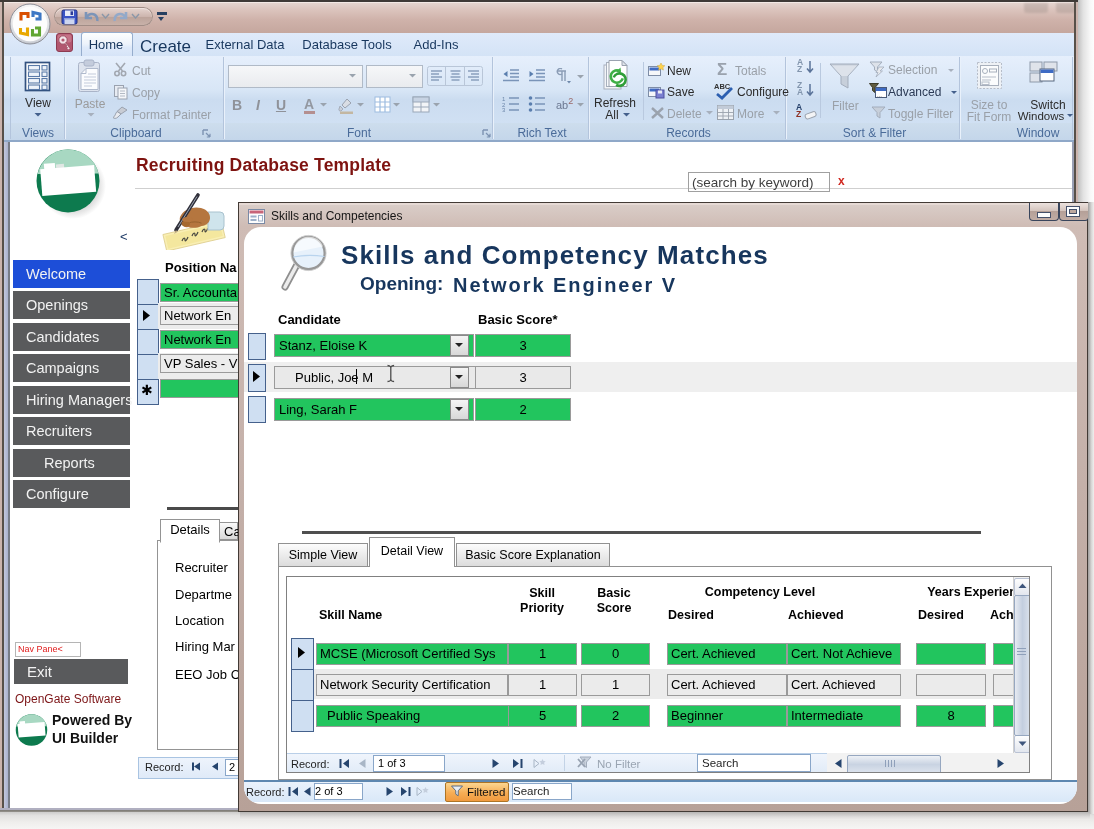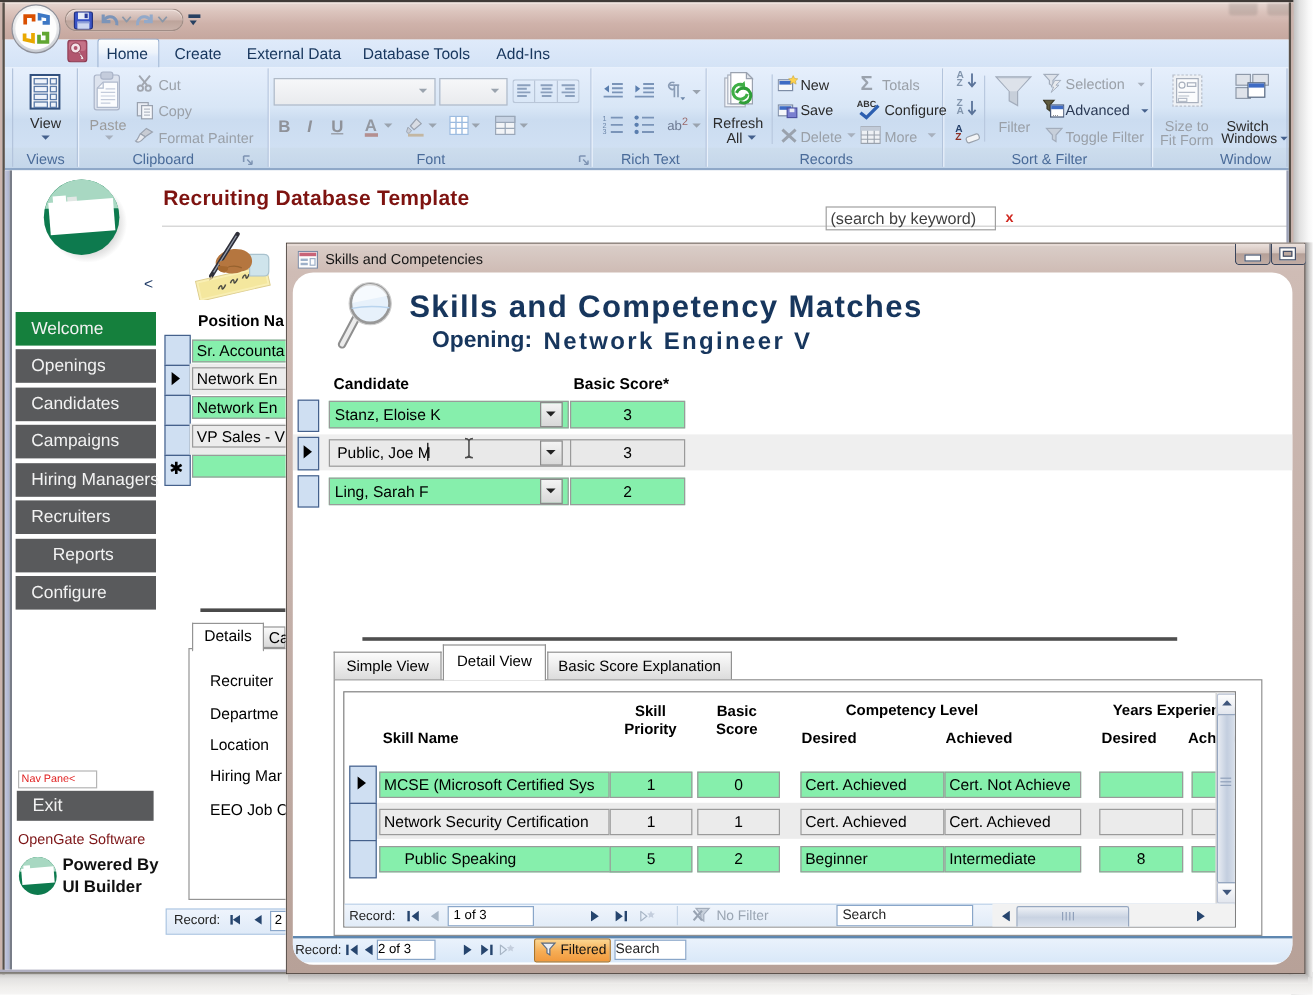--- a/index.html
+++ b/index.html
@@ -1,20 +1,20 @@
 <!DOCTYPE html>
 <html><head><meta charset="utf-8"><style>
 html,body{margin:0;padding:0;}
 body{width:1094px;height:829px;position:relative;overflow:hidden;background:#fff;
  font-family:"Liberation Sans",sans-serif;-webkit-font-smoothing:antialiased;}
 .a{position:absolute;}
 .b{font-weight:bold;}
 .nv{color:#17365d;}
 .dk{color:#2b2b2b;}
-.fld{position:absolute;background:#86efac;border:1px solid #9a9a9a;font-size:13px;color:#000;
+.fld{position:absolute;background:#22c55e;border:1px solid #9a9a9a;font-size:13px;color:#000;
  white-space:nowrap;overflow:hidden;}
 .sel{position:absolute;background:#cfdff2;border:1px solid #45618c;}
 .glab{position:absolute;font-size:12px;color:#4a6b99;text-align:center;}
 .rgry{font-size:12px;color:#9aa0a8;white-space:nowrap;}
 </style></head><body>
 
 <div class="a" style="left:1076px;top:0;width:18px;height:829px;background:linear-gradient(90deg,#b5b5b5,#e2e2e2 40%,#f8f8f8 80%,#fdfdfd);"></div>
 <div class="a" style="left:0;top:810px;width:1094px;height:19px;background:linear-gradient(180deg,#c2c1c0,#e3e2e1 30%,#efeeec 65%,#f6f5f4);"></div>
 
 <div class="a" id="app" style="left:0;top:0;width:1078px;height:812px;overflow:hidden;">
@@ -83,21 +83,21 @@
     <svg class="a" style="left:56px;top:33px;" width="17" height="19" viewBox="0 0 17 19">
       <rect x="0.5" y="0.5" width="16" height="18" rx="2.5" fill="#b2566f" stroke="#8d3b52"></rect>
       <rect x="1.5" y="1.5" width="14" height="8" rx="2" fill="#c9798d" opacity="0.8"></rect>
       <circle cx="7" cy="7" r="4.2" fill="#f3e3e8" stroke="#9c4b60" stroke-width="1"></circle>
       <circle cx="7" cy="7" r="1.6" fill="#b2566f"></circle>
       <path d="M9.8 9.5 L14 15.5 L12.5 17 L11 15.5 L11.6 14.6 L10.4 13.4 L11 12.4 L9 10.6 Z" fill="#f3e3e8" stroke="#9c4b60" stroke-width="0.7"></path>
     </svg>
 
     <div class="a" style="left:81px;top:32px;width:50px;height:24px;border:1px solid #96adcd;border-bottom:none;border-radius:3px 3px 0 0;background:linear-gradient(180deg,#fdfefe,#edf3fb 45%,#dfeafa 60%,#d5e3f7);"></div>
     <div class="a nv" style="left:81px;top:37px;width:50px;text-align:center;font-size:13px;">Home</div>
-    <div class="a nv" style="left:140px;top:37px;width:50px;text-align:center;font-size:13px;">Create</div>
+    <div class="a nv" style="left:140px;top:37px;width:50px;text-align:center;font-size:17px;">Create</div>
     <div class="a nv" style="left:205px;top:37px;width:80px;text-align:center;font-size:13px;">External Data</div>
     <div class="a nv" style="left:302px;top:37px;width:90px;text-align:center;font-size:13px;">Database Tools</div>
     <div class="a nv" style="left:410px;top:37px;width:52px;text-align:center;font-size:13px;">Add-Ins</div>
   </div>
 
   <div class="a" style="left:4px;top:56px;width:1070px;height:84px;background:linear-gradient(180deg,#e6effc 0%,#d8e6f6 40%,#cbdcf0 52%,#d0e0f3 80%,#c9daee 100%);"></div>
   <div id="ribbon-groups">
   <div class="a" style="left:4px;top:123px;width:1070px;height:17px;background:linear-gradient(180deg,#cddded,#c4d6ea);"></div>
   
   <div class="a" style="left:10px;top:57px;width:1px;height:82px;background:#b3c4dc;"></div>
@@ -400,21 +400,21 @@
   <div class="a rgry" style="left:963px;top:110px;width:52px;text-align:center;">Fit Form</div>
   <svg class="a" style="left:1029px;top:61px;" width="29" height="28" viewBox="0 0 29 28">
     <g fill="#dfe3ea" stroke="#8e99a9">
       <rect x="1" y="1" width="12" height="9"></rect>
           <rect x="15" y="1" width="13" height="9"></rect>
       <rect x="1" y="12" width="12" height="9"></rect>
     </g>
     <rect x="11" y="8" width="14" height="12" fill="#fff" stroke="#56677f"></rect>
     <rect x="11.5" y="8.5" width="13" height="3.5" fill="#3e6bc4"></rect>
   </svg>
-  <div class="a dk" style="left:1022px;top:98px;width:52px;text-align:left;font-size:12px;">Switch</div>
+  <div class="a dk" style="left:1022px;top:98px;width:52px;text-align:center;font-size:12px;">Switch</div>
   <div class="a dk" style="left:1012px;top:110px;width:58px;text-align:center;font-size:11.5px;">Windows</div>
   <svg class="a" style="left:1066px;top:113px;" width="8" height="5" viewBox="0 0 8 5">
         <path d="M1 1 L4 4 L7 1 Z" fill="#44608c"></path>
       </svg>
   <div class="glab" style="left:983px;top:126px;width:110px;">Window</div>
   </div>
   <div class="a" style="left:4px;top:140px;width:1070px;height:2px;background:#8fa8c8;"></div>
 
   <div class="a" style="left:4px;top:142px;width:1070px;height:668px;background:#fff;"></div>
   <div id="workarea">
@@ -430,21 +430,21 @@
     <circle cx="35" cy="33" r="31.5" fill="#0d7a4e"></circle>
     <path d="M35 1.5 a31.5 31.5 0 0 1 30.6 24 L4.6 25.9 a31.5 31.5 0 0 1 30.4 -24.4 z" fill="#a8d8c2"></path>
     <g transform="rotate(-4.5 35 30)">
       <rect x="12" y="14" width="11" height="6" fill="#fff"></rect>
       <rect x="24" y="15.5" width="8" height="4.5" fill="#e1e7e4"></rect>
       <rect x="8" y="19" width="54" height="27" fill="#fff"></rect>
     </g>
   </svg>
   <div class="a" style="left:120px;top:229px;font-size:13px;color:#1f3a66;">&lt;</div>
 
-  <div class="a" style="left:13px;top:260px;width:117px;height:28px;background:#15803d;color:#f2f2f2;font-size:14.5px;line-height:28px;padding-left:13px;box-sizing:border-box;white-space:nowrap;">Welcome</div>
+  <div class="a" style="left:13px;top:260px;width:117px;height:28px;background:#1d4ed8;color:#f2f2f2;font-size:14.5px;line-height:28px;padding-left:13px;box-sizing:border-box;white-space:nowrap;">Welcome</div>
   <div class="a" style="left:13px;top:291px;width:117px;height:28px;background:#595a5c;color:#f2f2f2;font-size:14.5px;line-height:28px;padding-left:13px;box-sizing:border-box;white-space:nowrap;">Openings</div>
   <div class="a" style="left:13px;top:323px;width:117px;height:28px;background:#595a5c;color:#f2f2f2;font-size:14.5px;line-height:28px;padding-left:13px;box-sizing:border-box;white-space:nowrap;">Candidates</div>
   <div class="a" style="left:13px;top:354px;width:117px;height:28px;background:#595a5c;color:#f2f2f2;font-size:14.5px;line-height:28px;padding-left:13px;box-sizing:border-box;white-space:nowrap;">Campaigns</div>
   <div class="a" style="left:13px;top:386px;width:117px;height:28px;background:#595a5c;color:#f2f2f2;font-size:14.5px;line-height:28px;padding-left:13px;box-sizing:border-box;white-space:nowrap;">Hiring Managers</div>
   <div class="a" style="left:13px;top:417px;width:117px;height:28px;background:#595a5c;color:#f2f2f2;font-size:14.5px;line-height:28px;padding-left:13px;box-sizing:border-box;white-space:nowrap;">Recruiters</div>
   <div class="a" style="left:13px;top:449px;width:117px;height:28px;background:#595a5c;color:#f2f2f2;font-size:14.5px;line-height:28px;padding-left:31px;box-sizing:border-box;white-space:nowrap;">Reports</div>
   <div class="a" style="left:13px;top:480px;width:117px;height:28px;background:#595a5c;color:#f2f2f2;font-size:14.5px;line-height:28px;padding-left:13px;box-sizing:border-box;white-space:nowrap;">Configure</div>
 
   <div class="a" style="left:15px;top:642px;width:62px;height:13px;border:1px solid #b5b5b5;font-size:9px;color:#e02020;line-height:13px;padding-left:2px;">Nav Pane&lt;</div>
   <div class="a" style="left:14px;top:659px;width:114px;height:25px;background:#595a5c;color:#f2f2f2;font-size:15px;line-height:25px;padding-left:13px;box-sizing:border-box;">Exit</div>
@@ -587,21 +587,21 @@
     <svg class="a" style="left:8px;top:143px;" width="9" height="13" viewBox="0 0 9 13">
         <path d="M1 1 L8 6.5 L1 12 Z" fill="#000"></path>
       </svg>
 
     <div class="fld" style="left:30px;top:107px;width:194px;height:21px;line-height:21px;padding-left:4px;">Stanz, Eloise K</div>
     <div class="a" style="left:206px;top:108px;width:17px;height:19px;background:linear-gradient(180deg,#f4f4f4,#d8d8d8);border:1px solid #8a8a8a;"></div>
     <svg class="a" style="left:210px;top:115px;" width="10" height="6" viewBox="0 0 10 6">
         <path d="M1 1 L5 5 L9 1 Z" fill="#222"></path>
       </svg>
     <div class="fld" style="left:231px;top:107px;width:94px;height:21px;line-height:21px;text-align:center;">3</div>
-    <div class="fld" style="left:30px;top:139px;width:194px;height:21px;line-height:21px;padding-left:6px;background:#e9e9e9;">Public, Joe M</div>
+    <div class="fld" style="left:30px;top:139px;width:194px;height:21px;line-height:21px;padding-left:20px;background:#e9e9e9;">Public, Joe M</div>
     <div class="a" style="left:206px;top:140px;width:17px;height:19px;background:linear-gradient(180deg,#f4f4f4,#d8d8d8);border:1px solid #8a8a8a;"></div>
     <svg class="a" style="left:210px;top:147px;" width="10" height="6" viewBox="0 0 10 6">
         <path d="M1 1 L5 5 L9 1 Z" fill="#222"></path>
       </svg>
     <div class="fld" style="left:231px;top:139px;width:94px;height:21px;line-height:21px;text-align:center;background:#e9e9e9;">3</div>
     <div class="fld" style="left:30px;top:171px;width:194px;height:21px;line-height:21px;padding-left:4px;">Ling, Sarah F</div>
     <div class="a" style="left:206px;top:172px;width:17px;height:19px;background:linear-gradient(180deg,#f4f4f4,#d8d8d8);border:1px solid #8a8a8a;"></div>
     <svg class="a" style="left:210px;top:179px;" width="10" height="6" viewBox="0 0 10 6">
         <path d="M1 1 L5 5 L9 1 Z" fill="#222"></path>
       </svg>
@@ -658,21 +658,21 @@
       <div class="fld" style="left:706px;top:66px;width:62px;height:20px;line-height:20px;"></div>
 
       <div class="fld" style="left:29px;top:97px;width:187px;height:20px;line-height:20px;padding-left:3px;background:#ebebeb;">Network Security Certification</div>
       <div class="fld" style="left:221px;top:97px;width:67px;height:20px;line-height:20px;text-align:center;background:#ebebeb;">1</div>
       <div class="fld" style="left:294px;top:97px;width:67px;height:20px;line-height:20px;text-align:center;background:#ebebeb;">1</div>
       <div class="fld" style="left:380px;top:97px;width:115px;height:20px;line-height:20px;padding-left:3px;background:#ebebeb;">Cert. Achieved</div>
       <div class="fld" style="left:500px;top:97px;width:109px;height:20px;line-height:20px;padding-left:3px;background:#ebebeb;">Cert. Achieved</div>
       <div class="fld" style="left:629px;top:97px;width:68px;height:20px;line-height:20px;background:#ebebeb;"></div>
       <div class="fld" style="left:706px;top:97px;width:62px;height:20px;line-height:20px;background:#ebebeb;"></div>
 
-      <div class="fld" style="left:29px;top:128px;width:187px;height:20px;line-height:20px;padding-left:20px;">Public Speaking</div>
+      <div class="fld" style="left:29px;top:128px;width:187px;height:20px;line-height:20px;padding-left:10px;">Public Speaking</div>
       <div class="fld" style="left:221px;top:128px;width:67px;height:20px;line-height:20px;text-align:center;">5</div>
       <div class="fld" style="left:294px;top:128px;width:67px;height:20px;line-height:20px;text-align:center;">2</div>
       <div class="fld" style="left:380px;top:128px;width:115px;height:20px;line-height:20px;padding-left:3px;">Beginner</div>
       <div class="fld" style="left:500px;top:128px;width:109px;height:20px;line-height:20px;padding-left:3px;">Intermediate</div>
       <div class="fld" style="left:629px;top:128px;width:68px;height:20px;line-height:20px;text-align:center;">8</div>
       <div class="fld" style="left:706px;top:128px;width:62px;height:20px;line-height:20px;"></div>
 
       <div class="a" style="left:726px;top:0;width:17px;height:176px;background:#f0f0f0;border-left:1px solid #d0d0d0;"></div>
       <div class="a" style="left:727px;top:1px;width:16px;height:16px;background:linear-gradient(180deg,#fdfdfd,#e2e6ee);border:1px solid #b9c2d4;border-radius:2px;"></div>
       <svg class="a" style="left:731px;top:6px;" width="9" height="6" viewBox="0 0 9 6">

